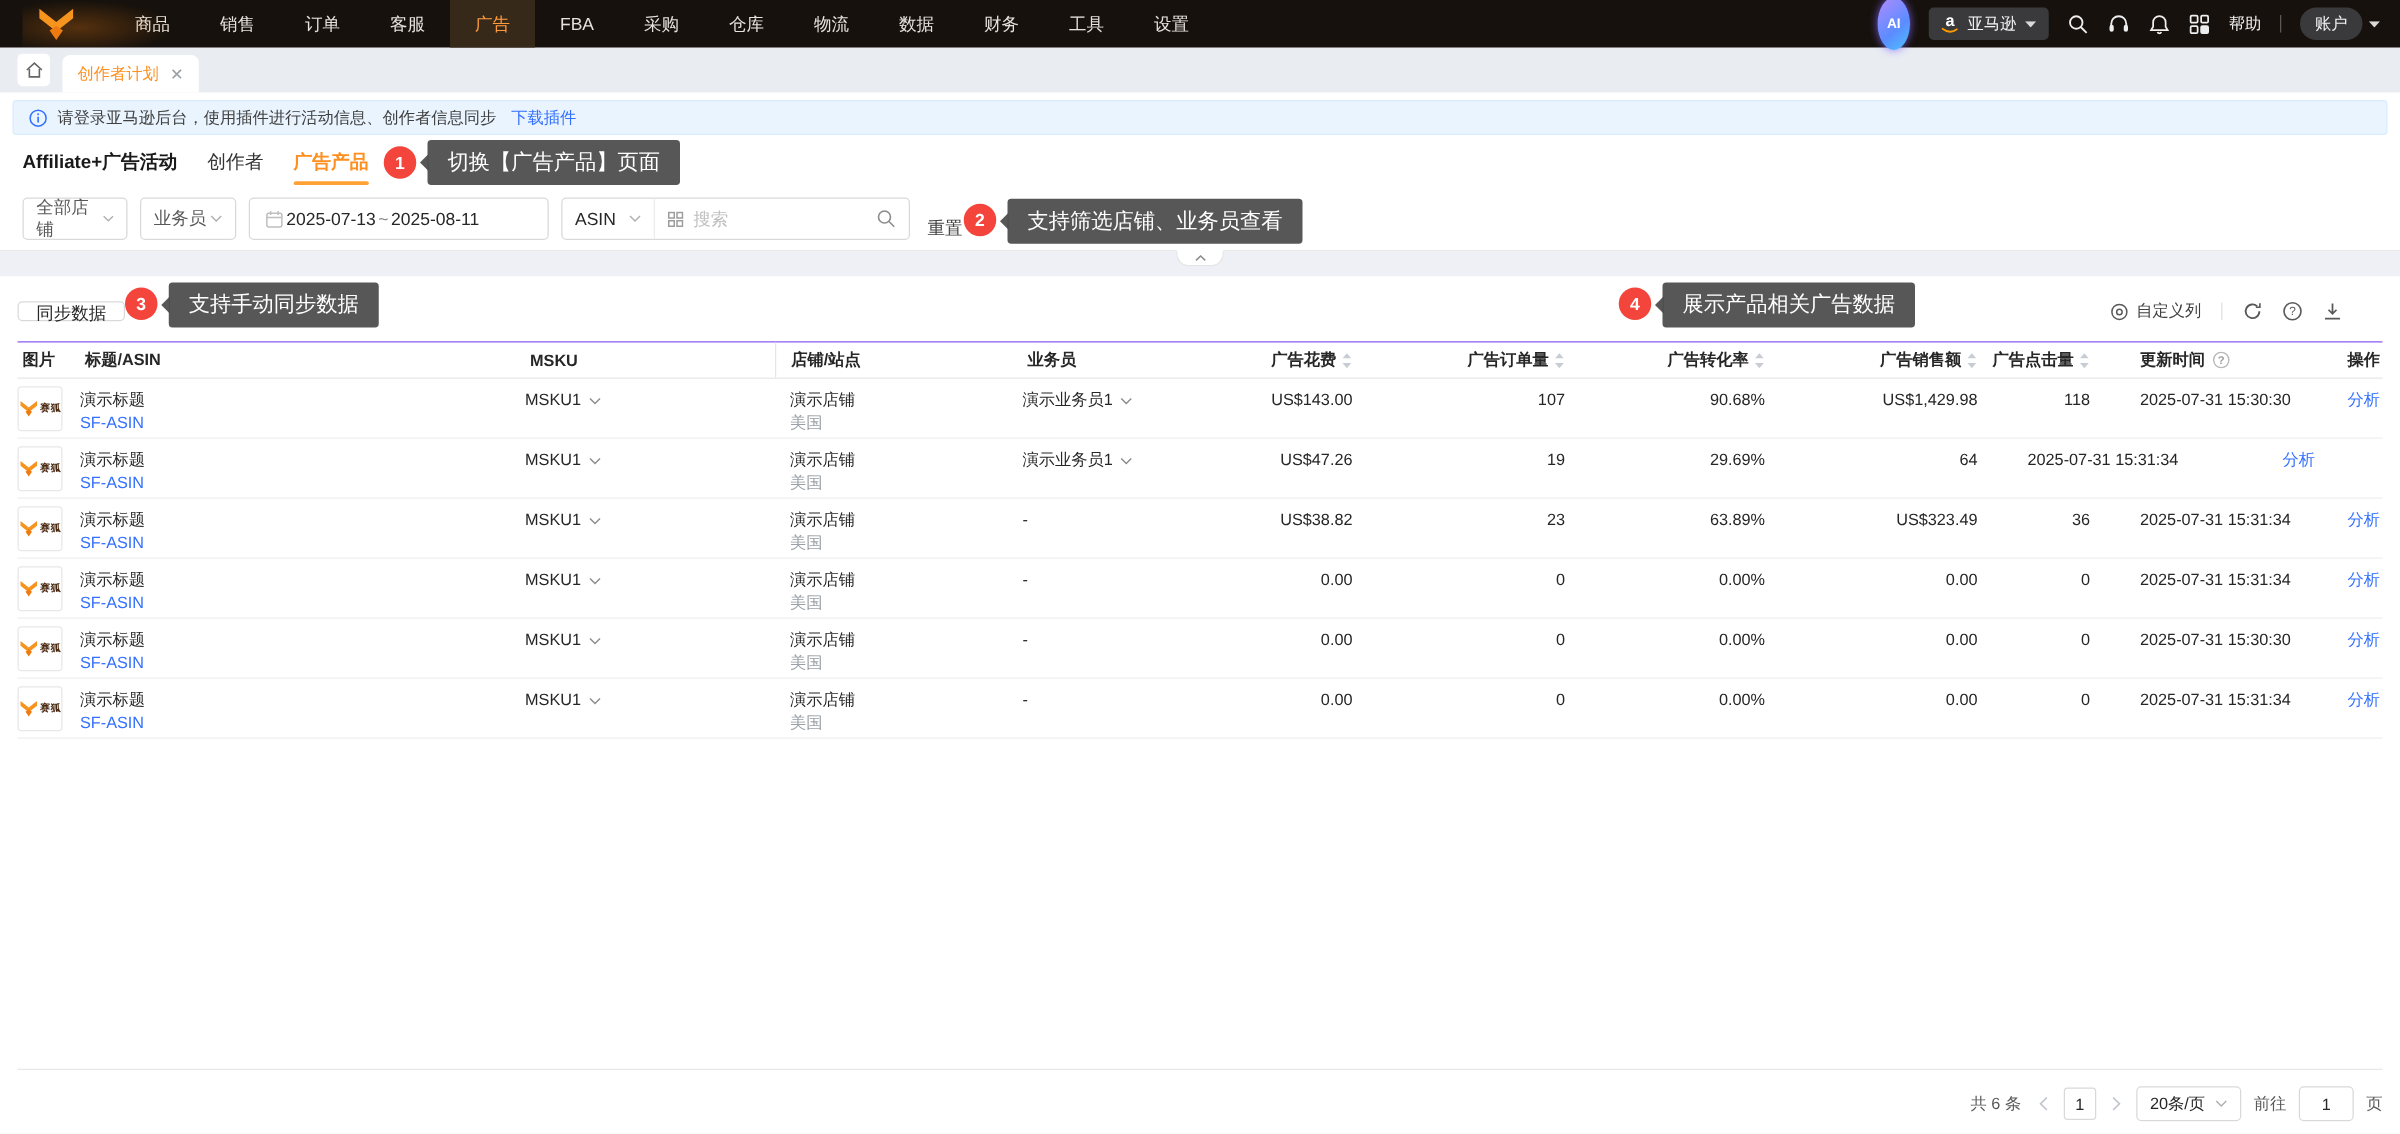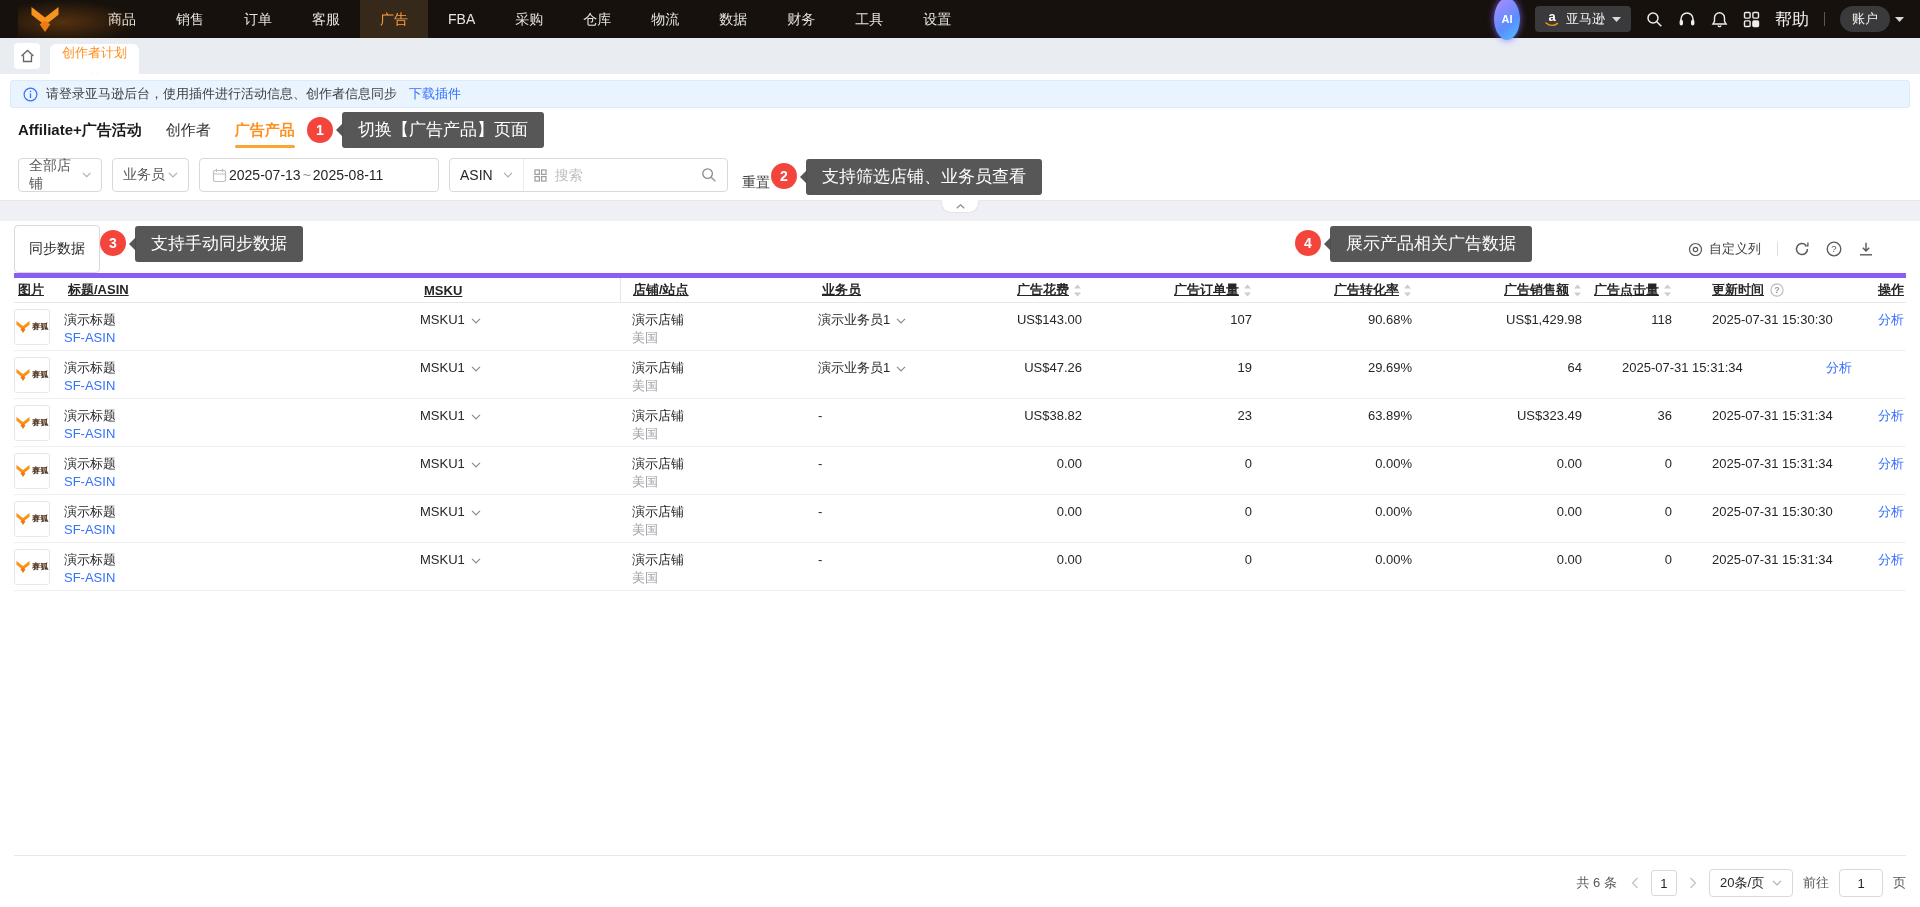--- a/index.html
+++ b/index.html
@@ -16,29 +16,29 @@
   .nav-menu { display:flex; height:100%; }
   .nav-item { padding:0 20px; line-height:38px; font-size:14px; color:#e6e2dd; cursor:pointer; white-space:nowrap; }
   .nav-item.active { background:#37291a; color:#ff9d3d; }
   .nav-right { display:flex; align-items:center; gap:15px; padding-right:16px; color:#f2f2f2; }
   .ai-badge { width:26px; height:42px; border-radius:50%; display:flex; align-items:center; justify-content:center;
     background:linear-gradient(140deg,#a98cff 5%,#5b8cff 60%,#4fc3ff); color:#fff; font-size:11px; font-weight:700;
     box-shadow:0 0 7px rgba(130,100,255,.85); cursor:pointer; }
   .marketplace-pill { height:26px; background:#3a3a3c; border-radius:4px; padding:0 10px; display:flex; align-items:center; gap:7px; font-size:13px; cursor:pointer; }
   .amz { display:flex; flex-direction:column; align-items:center; font-weight:700; font-size:13px; line-height:10px; color:#fff; }
   .icon-btn { display:flex; align-items:center; cursor:pointer; }
-  .nav-help { font-size:17px; cursor:pointer;text-align:right; }
+  .nav-help { font-size:13px; cursor:pointer;text-align:right; }
   .nav-divider { width:1px; height:14px; background:rgba(255,255,255,.3); }
   .account-wrap { display:flex; align-items:center; gap:5px; cursor:pointer; }
   .account-pill { height:26px; border-radius:13px; background:#3a3a3c; padding:0 12px; display:flex; align-items:center; font-size:13px; }
 
   
   .tabstrip { height:36px; background:#e9edf2; display:flex; align-items:center; padding:0 14px; gap:10px; }
   .home-btn { width:26px; height:26px; background:#fff; border-radius:4px; display:flex; align-items:center; justify-content:center; cursor:pointer; }
-  .wintab { align-self:flex-end; height:30px; background:#fff; border-radius:6px 6px 0 0; display:flex; align-items:center; padding:0 12px; gap:9px; cursor:pointer;flex-direction:column; }
+  .wintab { align-self:flex-end; height:30px; background:#fff; border-radius:6px 6px 0 0; display:flex; align-items:center; padding:12px 12px; gap:9px; cursor:pointer; }
   .wintab .tlabel { color:#ff8f1f; font-size:13px; }
   .tab-close { color:#9aa0a6; font-size:13px; line-height:1; cursor:pointer; }
 
   
   .upper { background:#fff; padding:6px 10px 0; height:127px; border-bottom:1px solid #e8e8e8; position:relative; }
   .banner { height:28px; background:#e9f4ff; border:1px solid #d9ecff; border-radius:3px; display:flex; align-items:center; padding:0 12px; gap:8px; font-size:13px; color:#404040; }
   .banner a { color:#3370ff; text-decoration:none; margin-left:4px; cursor:pointer; }
 
   .page-tabs { display:flex; align-items:flex-start; gap:24px; padding:0 8px; height:42px; margin-top:2px; }
   .ptab { font-size:15px; color:#333; line-height:40px; position:relative; cursor:pointer; white-space:nowrap; }
@@ -61,26 +61,26 @@
 
   .collapse-tab { position:absolute; bottom:-13px; left:50%; transform:translateX(-50%); width:38px; height:13px; background:#fff;
     border:1px solid #e4e4e4; border-top-color:#fff; border-radius:0 0 10px 10px; display:flex; align-items:center; justify-content:center; cursor:pointer; z-index:3; }
 
   .gray-gap { height:20px; background:#eef0f5; }
 
   
   :root { --cols: 50px 356px 200px 198px 148px 128px 170px 160px 170px 90px 170px 1fr; }
   .panel { background:#fff; height:686px; padding:0 14px; position:relative; }
   .panel-toolbar { height:52px; display:flex; align-items:center; justify-content:space-between; padding-top:4px; }
-  .sync-btn { height:48px; padding:0 14px; border:1px solid #d9d9d9; border-radius:4px; background:#fff; font-size:14px; color:#262626; cursor:pointer; font-family:inherit; }
+  .sync-btn { height:16px; padding:0 14px; border:1px solid #d9d9d9; border-radius:4px; background:#fff; font-size:14px; color:#262626; cursor:pointer; font-family:inherit; }
   .toolbar-right { display:flex; align-items:center; gap:16px; color:#404040; font-size:13px; margin-right:32px; }
   .custom-cols { display:flex; align-items:center; gap:6px; cursor:pointer; }
   .tdivider { width:1px; height:14px; background:#e0e0e0; }
 
-  .thead { display:grid; grid-template-columns:var(--cols); height:30px; align-items:center; font-size:13px; font-weight:700; color:#262626; border-top:5px solid #8b5cf6; border-bottom:1px solid #e8e8e8;text-decoration:underline; }
+  .thead { display:grid; grid-template-columns:var(--cols); height:30px; align-items:center; font-size:13px; font-weight:700; color:#262626; border-top:1px solid #8b5cf6; border-bottom:1px solid #e8e8e8; }
   .th { padding:0 4px; white-space:nowrap; }
   .th.right { display:flex; justify-content:flex-end; align-items:center; gap:4px; padding-right:12px; }
   .th.shopcol { border-left:1px solid #e6e6e6; padding-left:12px; height:100%; display:flex; align-items:center; }
   .th.timecol { display:flex; align-items:center; gap:6px; padding-left:28px; }
   .th.opcol { text-align:right; padding-right:2px; }
   .sorters { display:flex; cursor:pointer; }
 
   .row { display:grid; grid-template-columns:var(--cols); height:48px; border-bottom:1px solid #efefef; font-size:13px; color:#262626; }
   .cell { padding-top:8px; line-height:18px; white-space:nowrap; }
   .cell-img { padding-top:6px; }

